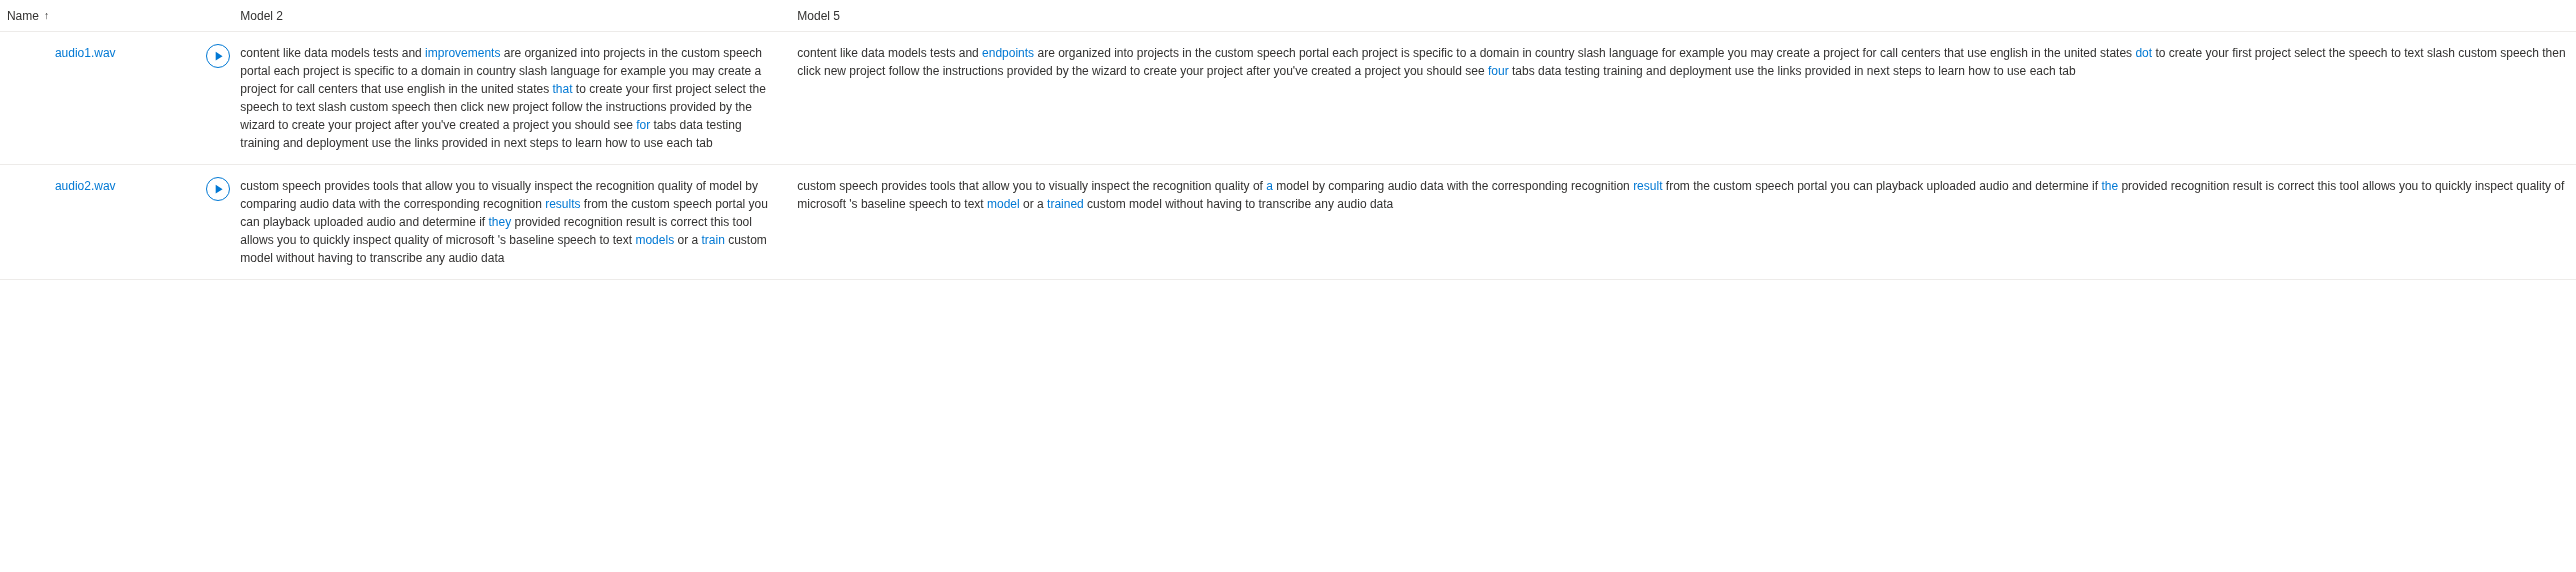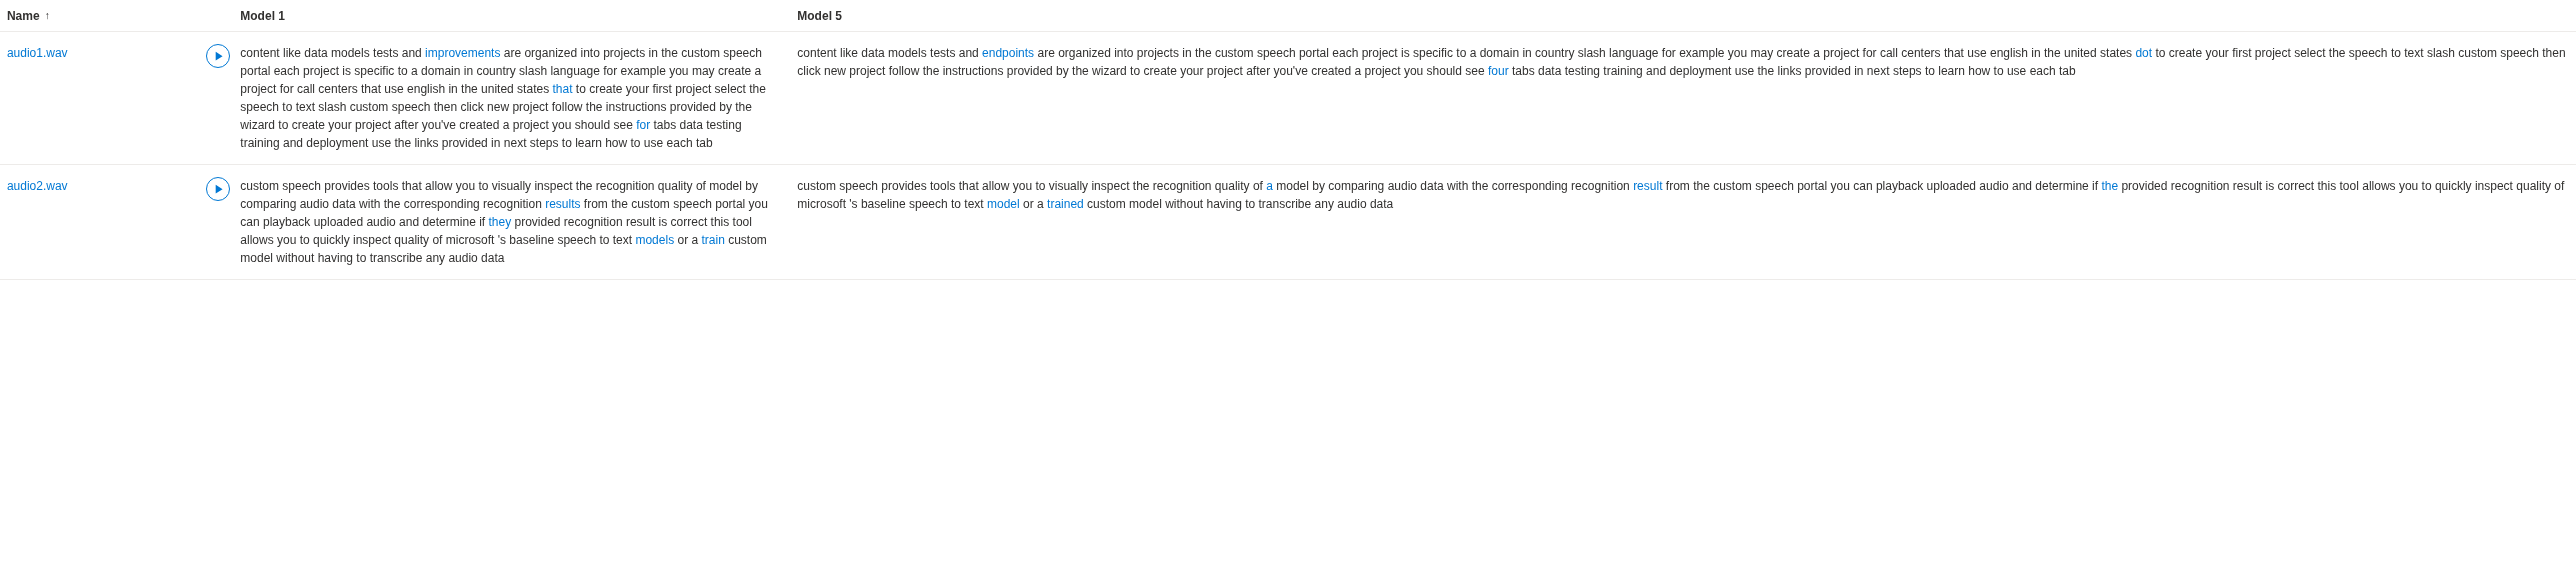--- a/index.html
+++ b/index.html
@@ -16,21 +16,21 @@
     }
     .table {
       width: 100%;
       border-collapse: collapse;
     }
     .header-row {
       border-bottom: 0.9px solid #edebe9;
     }
     .header-row th {
       text-align: left;
-      font-weight: 700;
+      font-weight: 400;
       padding: 8.6px 10.3px 8.6px 0;
       font-size: 12px;
       color: #323130;
     }
     .col-name {
       width: 206px;
       padding-left: 6.9px !important;
     }
     .col-play {
       width: 34px;
@@ -53,20 +53,21 @@
     }
     .data-row td.col-name {
       padding-left: 6.9px;
     }
     .data-row td.col-model1 {
       padding-right: 27.5px;
     }
     .link {
       color: #0078d4;
       cursor: pointer;
+      margin-left: 48px;
     }
     .sort-arrow {
       display: inline-block;
       margin-left: 5.2px;
       font-size: 10.3px;
     }
     .play-btn {
       width: 24px;
       height: 24px;
       border: 1.7px solid #0078d4;
@@ -102,21 +103,21 @@
 <table class="table">
   <thead>
     <tr class="header-row">
       <th class="col-name">
         <span class="name-header-inner">
           <span>Name</span>
           <span class="sort-arrow">↑</span>
         </span>
       </th>
       <th class="col-play"></th>
-      <th class="col-model1">Model 1</th>
+      <th class="col-model1">Model 2</th>
       <th class="col-model2">Model 5</th>
     </tr>
   </thead>
   <tbody id="table-body">
   <tr class="data-row">
         <td class="col-name"><span class="link">audio1.wav</span></td>
         <td class="col-play">
           <button class="play-btn">
             <svg viewBox="0 0 12 12">
               <path d="M2 1 L10 6 L2 11 Z"></path>

